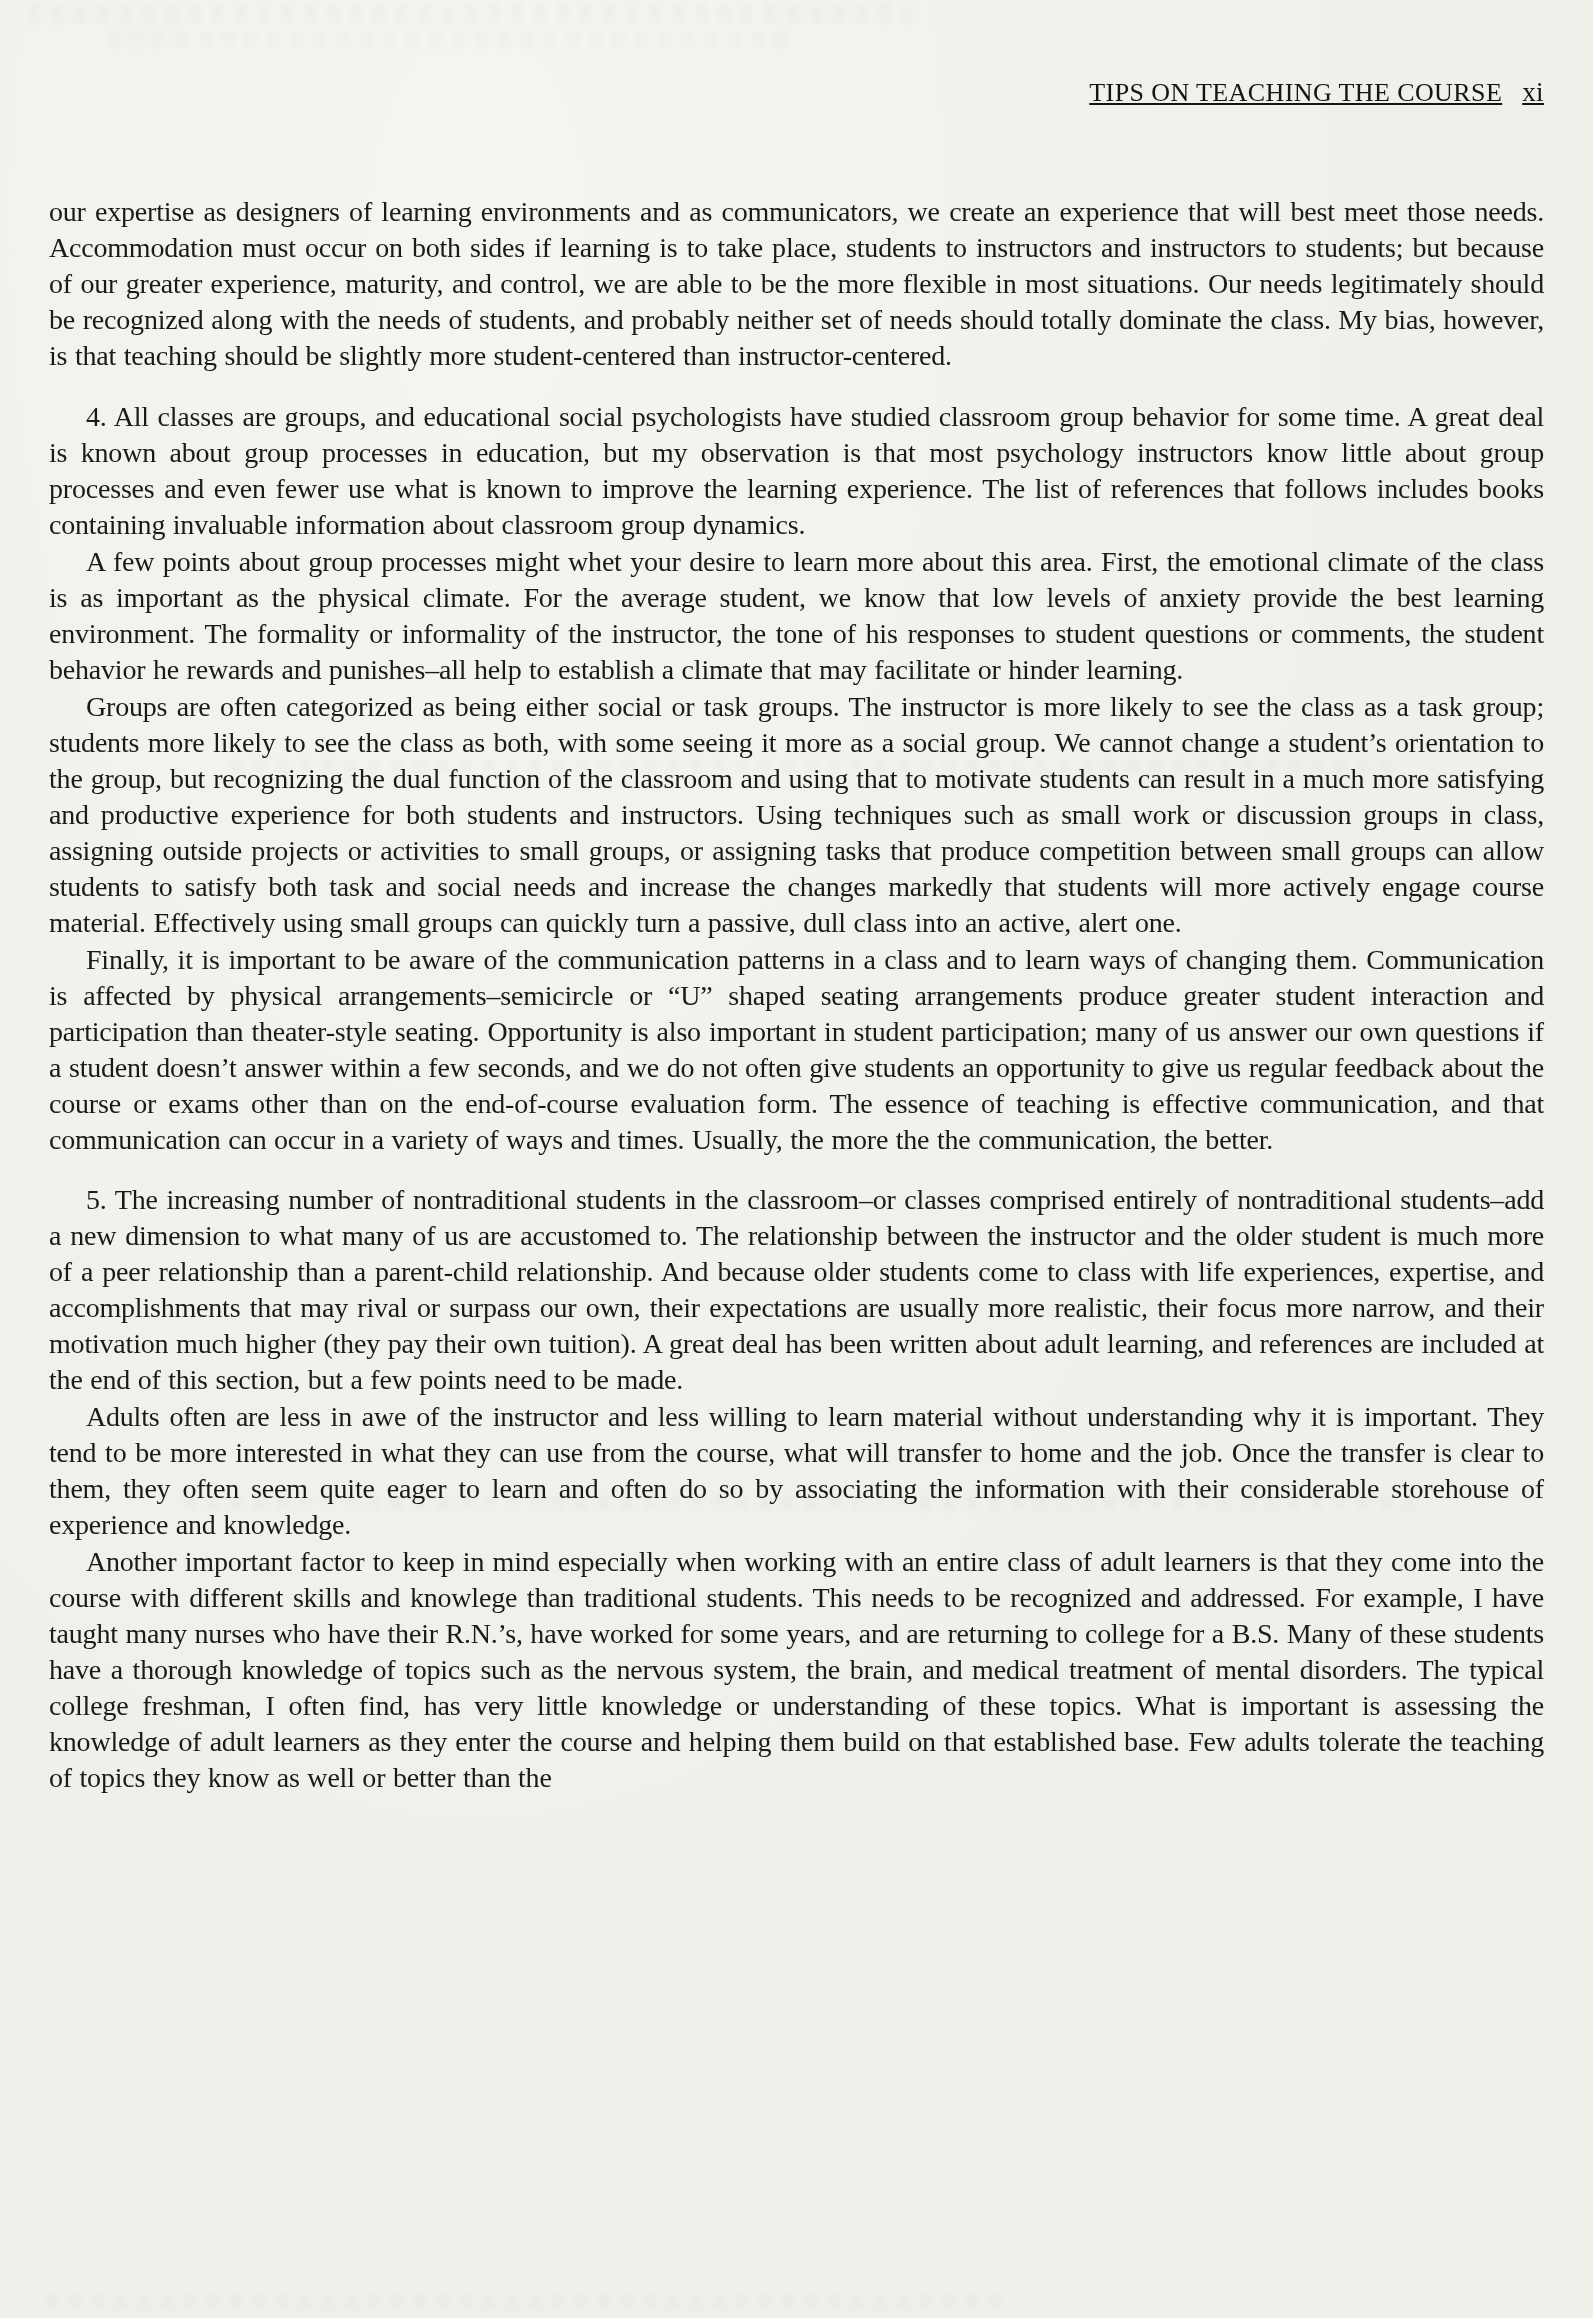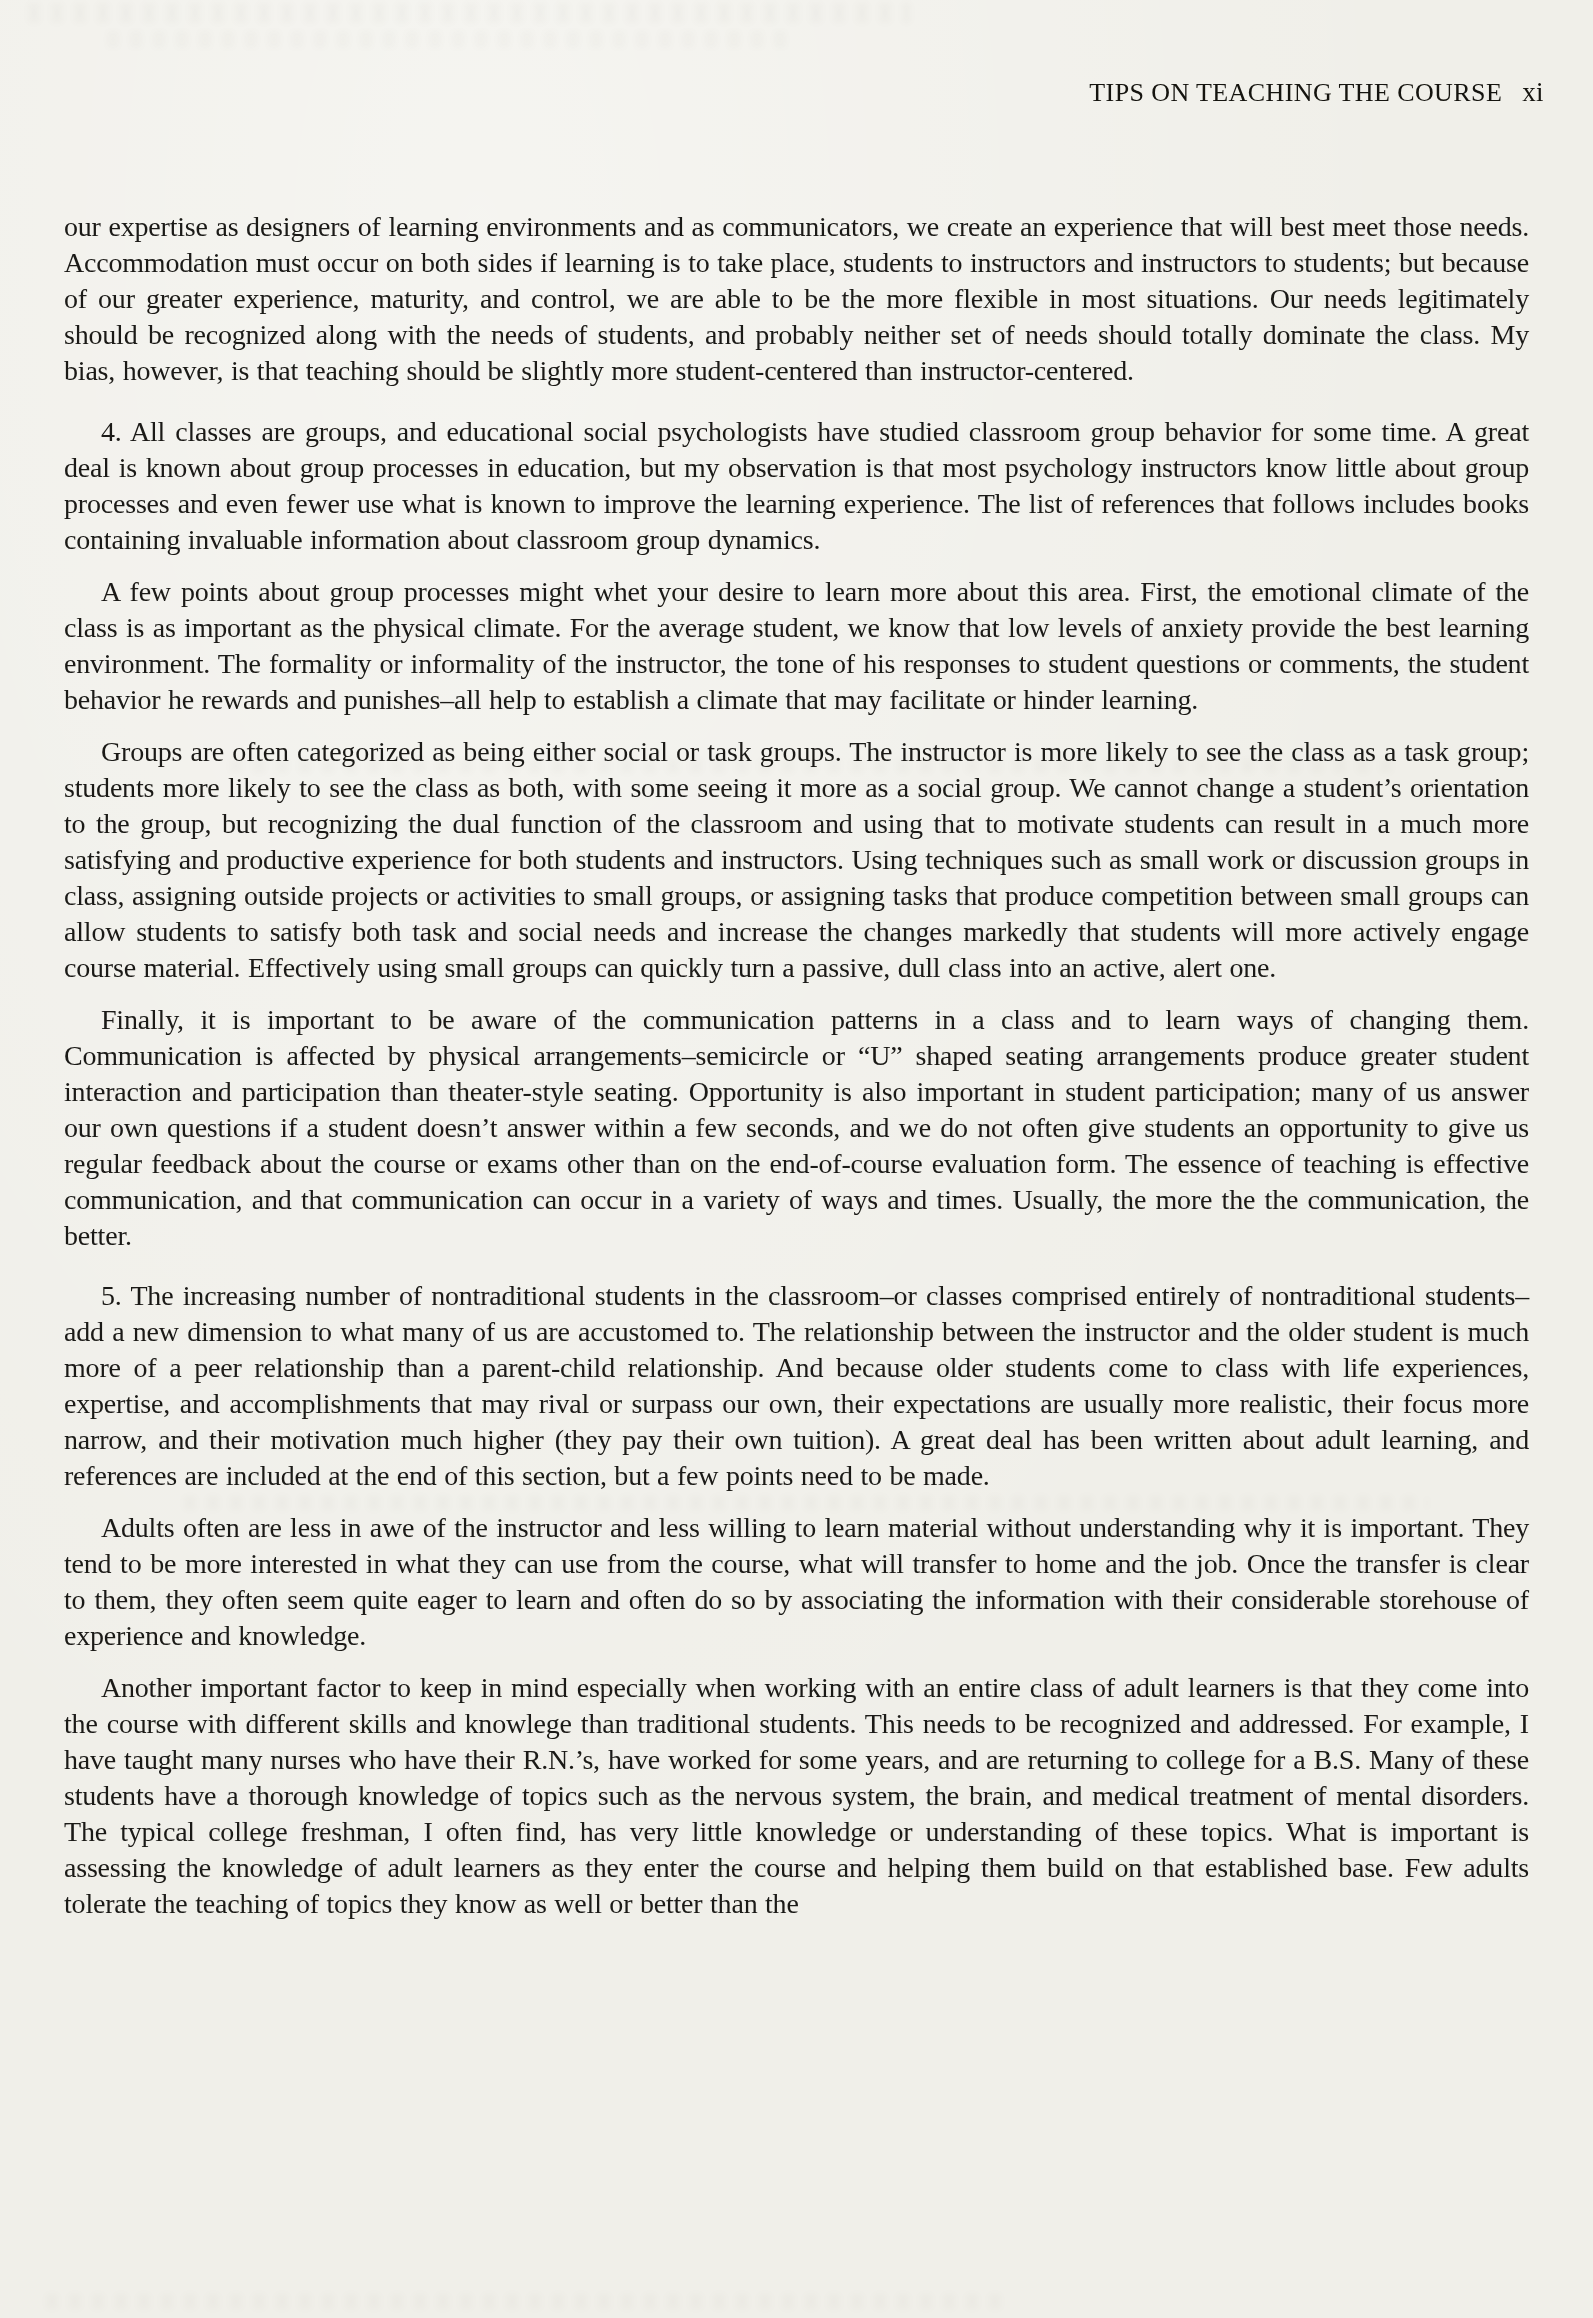--- a/index.html
+++ b/index.html
@@ -19,38 +19,39 @@
     color: #1b1a17;
   }
   .running-header {
     position: absolute;
     top: 77px;
     right: 49px;
     font-size: 26px;
     letter-spacing: 0.4px;
     white-space: nowrap;
     color: #15140f;
+    text-decoration: underline;
   }
   .running-header .page-number {
     margin-left: 20px;
     font-size: 27px;
   }
   .page-body {
     position: absolute;
     top: 193px;
     left: 48px;
     width: 1497px;
     text-align: justify;
     font-size: 28px;
     line-height: 36px;
     letter-spacing: -0.2px;
     word-spacing: 0.8px;
   }
   .page-body p {
-    margin: 16px;
+    margin: 1px;
     padding: 0;
   }
   .page-body p.indent {
     text-indent: 37px;
   }
   .page-body p.spaced {
     margin-top: 24.6px;
   }
   
   .artifact {

